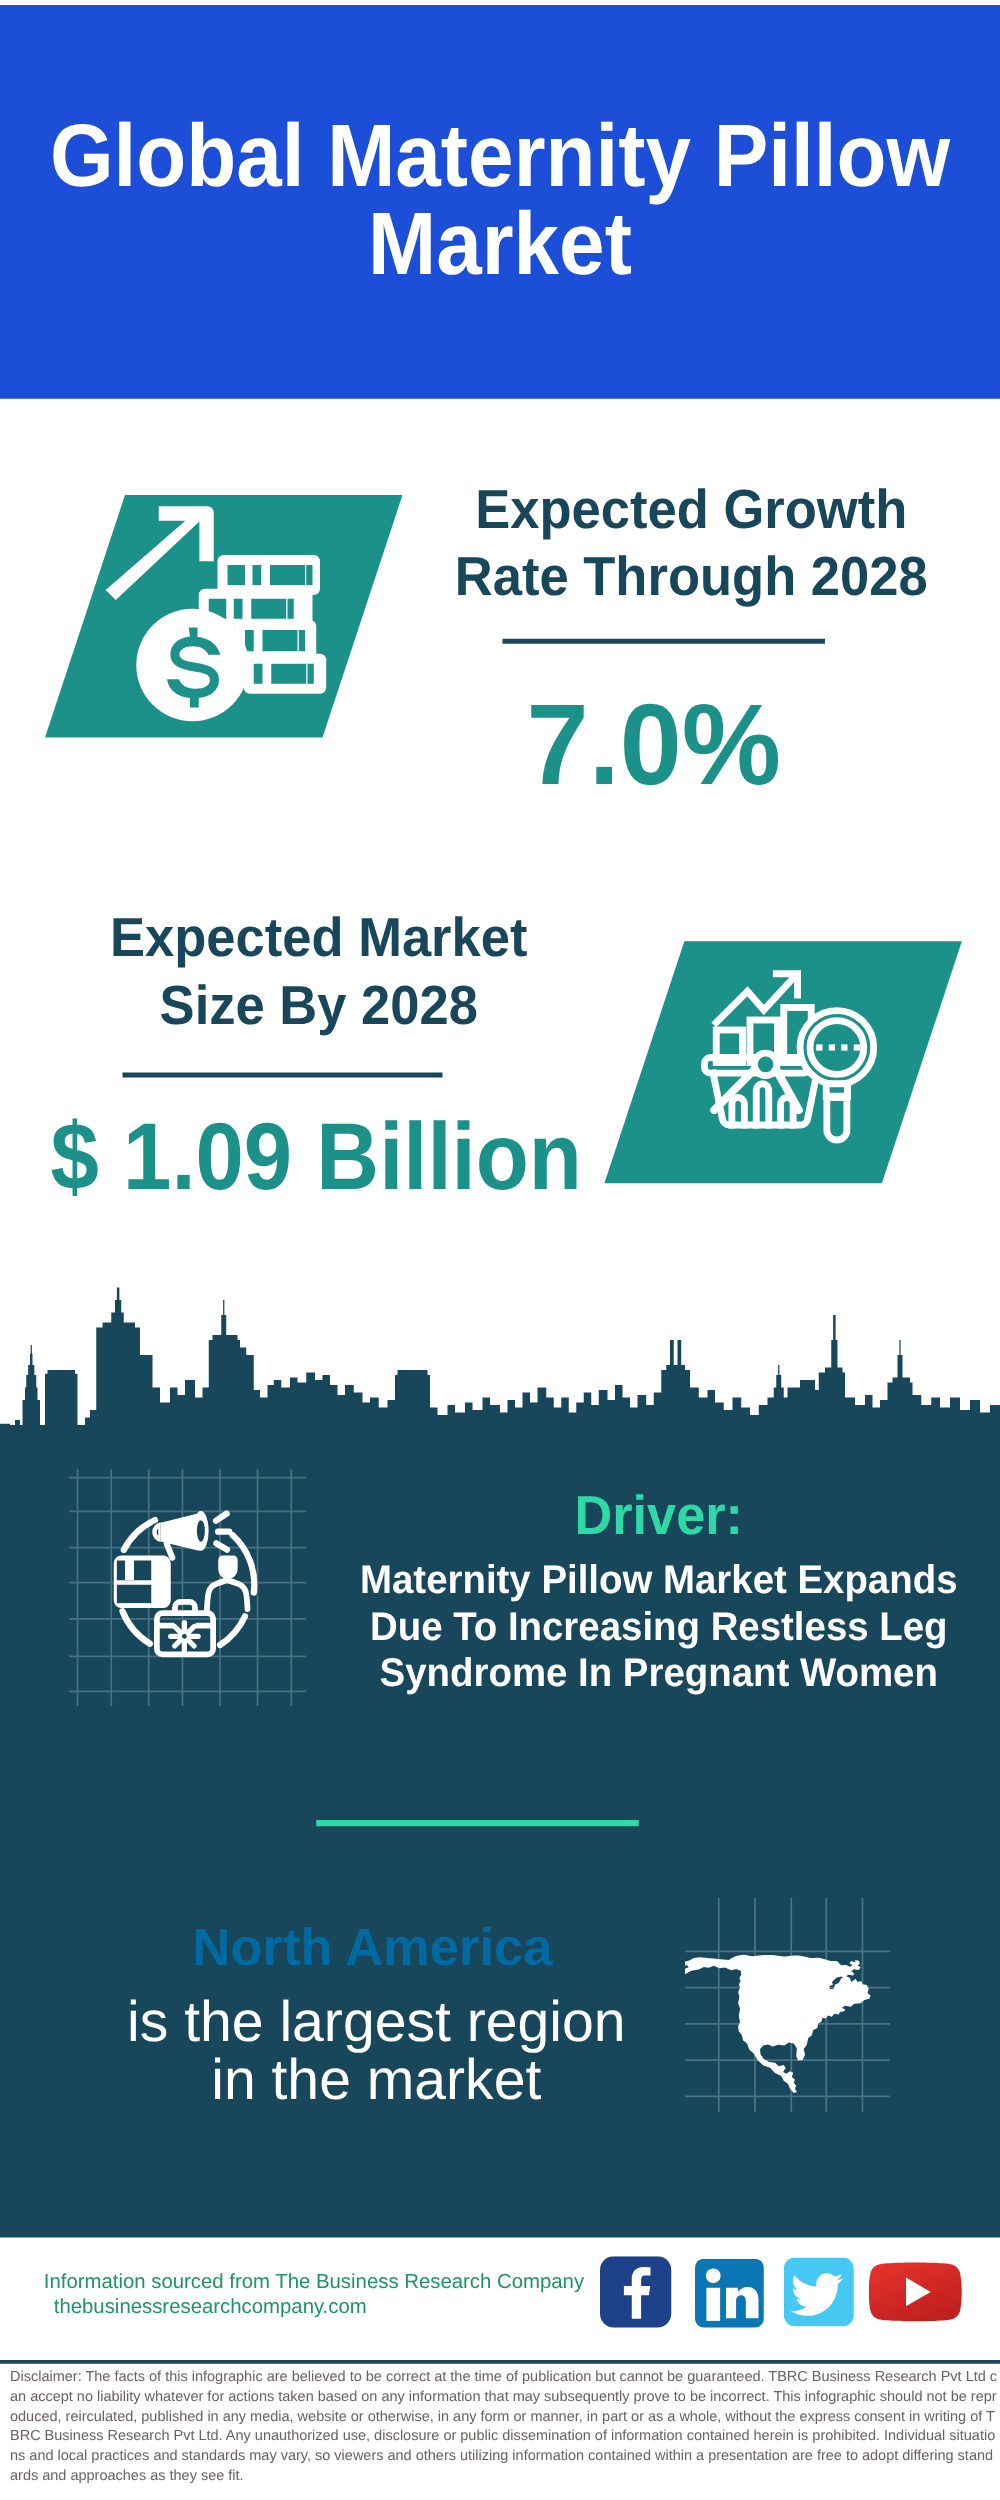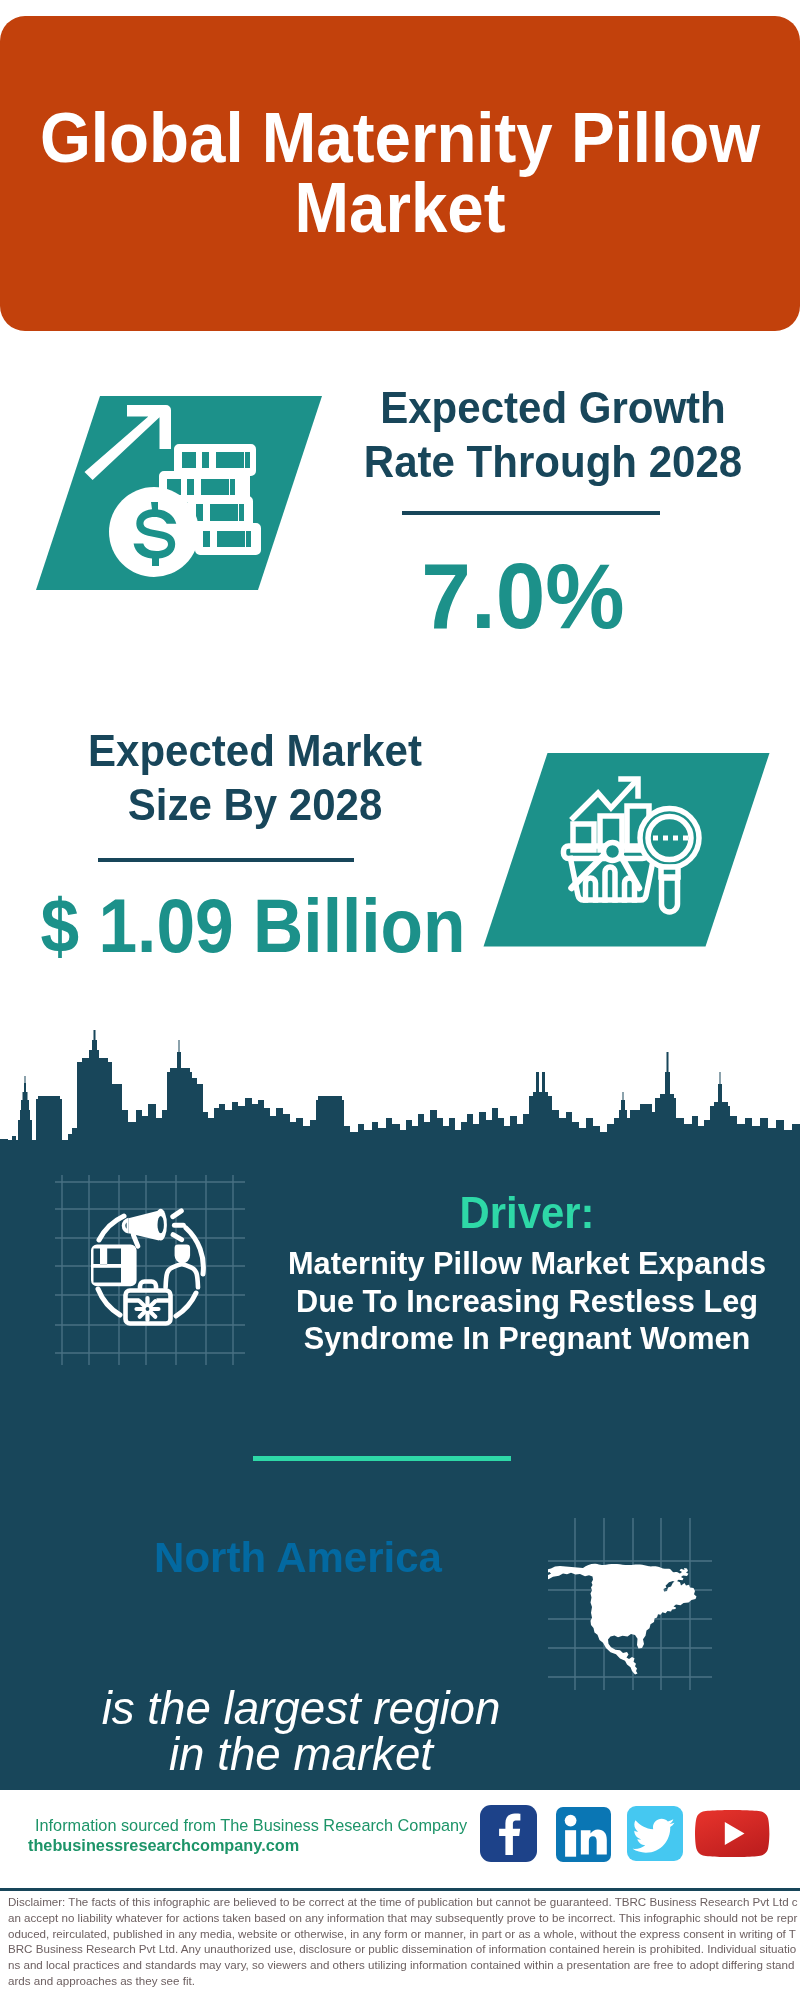--- a/index.html
+++ b/index.html
@@ -8,21 +8,21 @@
   body {
     font-family:"Liberation Sans", sans-serif;
     background:#ffffff;
     position:relative;
     overflow:hidden;
     -webkit-font-smoothing:antialiased;
   }
   .page { position:relative; width:800px; height:2000px; background:#fff; overflow:hidden; }
 
   
-  .header { position:absolute; left:0; top:16px; width:800px; height:315px; background:#c2410c;border-radius:25px; }
+  .header { position:absolute; left:0; top:4px; width:800px; height:315px; background:#1d4ed8; }
   .header-title {
     position:absolute; left:0; top:87px; width:800px;
     text-align:center; color:#ffffff; font-size:71px; font-weight:bold;
     line-height:70px; transform:scaleX(0.922); transform-origin:center top;
   }
 
   
   .stat-label {
     position:absolute; color:#18465a; font-weight:bold; font-size:44px; line-height:54px;
     text-align:center; transform:scaleX(0.955); transform-origin:center top;
@@ -251,24 +251,24 @@
       l-1,2.5 l2,2.3 l-1,2.5 l1.5,2.5 l-2.5,0.8 l-3,-3.3 l-1.5,-3.8
       l-3.5,-2.7 l-2,-3.8 l-5,-2.3 l-4,-4.2 l-5.5,-2.1 l-4.5,-4.2
       l-3,-5.2 l-3.5,-2.9 l-2,-5.2 l-3,-2.3 l-1,-4.4 l-2.5,-2.9
       l-0.5,-4.4 l1.5,-2.9 l-1,-5 l1,-5.8 l-1.5,-4.4 l1,-5.2 l-1,-3.8
       l1.5,-3.3 l-1,-2.9 l1.5,-2.5 l-1,-2.3 l1.5,-2.9 l-0.5,-3.1
       l-3.5,-1.3 l-4,1 l-5,-2.3 l-4.5,0.6 l-4.5,-1.9 l-4,1.5
       l-4,-0.6 l-4,2.1 l-6,1 l-4.5,2.5 l-3,-1.2 l1.5,-2.5 l4,-1.7
       l-1.5,-1.7 l-4.5,1.3 l-2,-1.9 l3,-1.9 l5,-1 l4,-2.1 l5,-0.6 Z"></path>
   </svg>
   <div class="region-name" style="left:96px; top:1532px; width:404px;">North America</div>
-  <div class="region-text" style="left:99px; top:1686px; width:404px;font-style:italic;">is the largest region in the market</div>
+  <div class="region-text" style="left:99px; top:1595px; width:404px;">is the largest region in the market</div>
 
   <div class="src-text" style="left:35px; top:1815px;">Information sourced from The Business Research Company</div>
-  <div class="src-text" style="left:28px; top:1835px;font-weight:bold;">thebusinessresearchcompany.com</div>
+  <div class="src-text" style="left:43px; top:1835px;">thebusinessresearchcompany.com</div>
 
   <svg width="58" height="58" viewBox="0 0 58 58" style="position:absolute;left:480px;top:1805px;">
     <rect x="0" y="0" width="57" height="57" rx="11" fill="#1d4289"></rect>
     <path fill="#ffffff" d="M32.9,50 V31.1 h6.3 l0.95,-7.4 h-7.25 v-4.7 c0,-2.1 0.6,-3.6 3.65,-3.6 h3.85 v-6.6
       c-0.67,-0.09 -2.96,-0.29 -5.62,-0.29 c-5.57,0 -9.38,3.4 -9.38,9.64 v5.55 h-6.3 v7.4 h6.3 V50 Z"></path>
   </svg>
   <svg width="56" height="56" viewBox="0 0 56 56" style="position:absolute;left:556px;top:1807px;">
     <rect x="0" y="0" width="55" height="55" rx="7" fill="#0a76b4"></rect>
     <g fill="#ffffff">
       <circle cx="14.6" cy="13.6" r="5.9"></circle>

